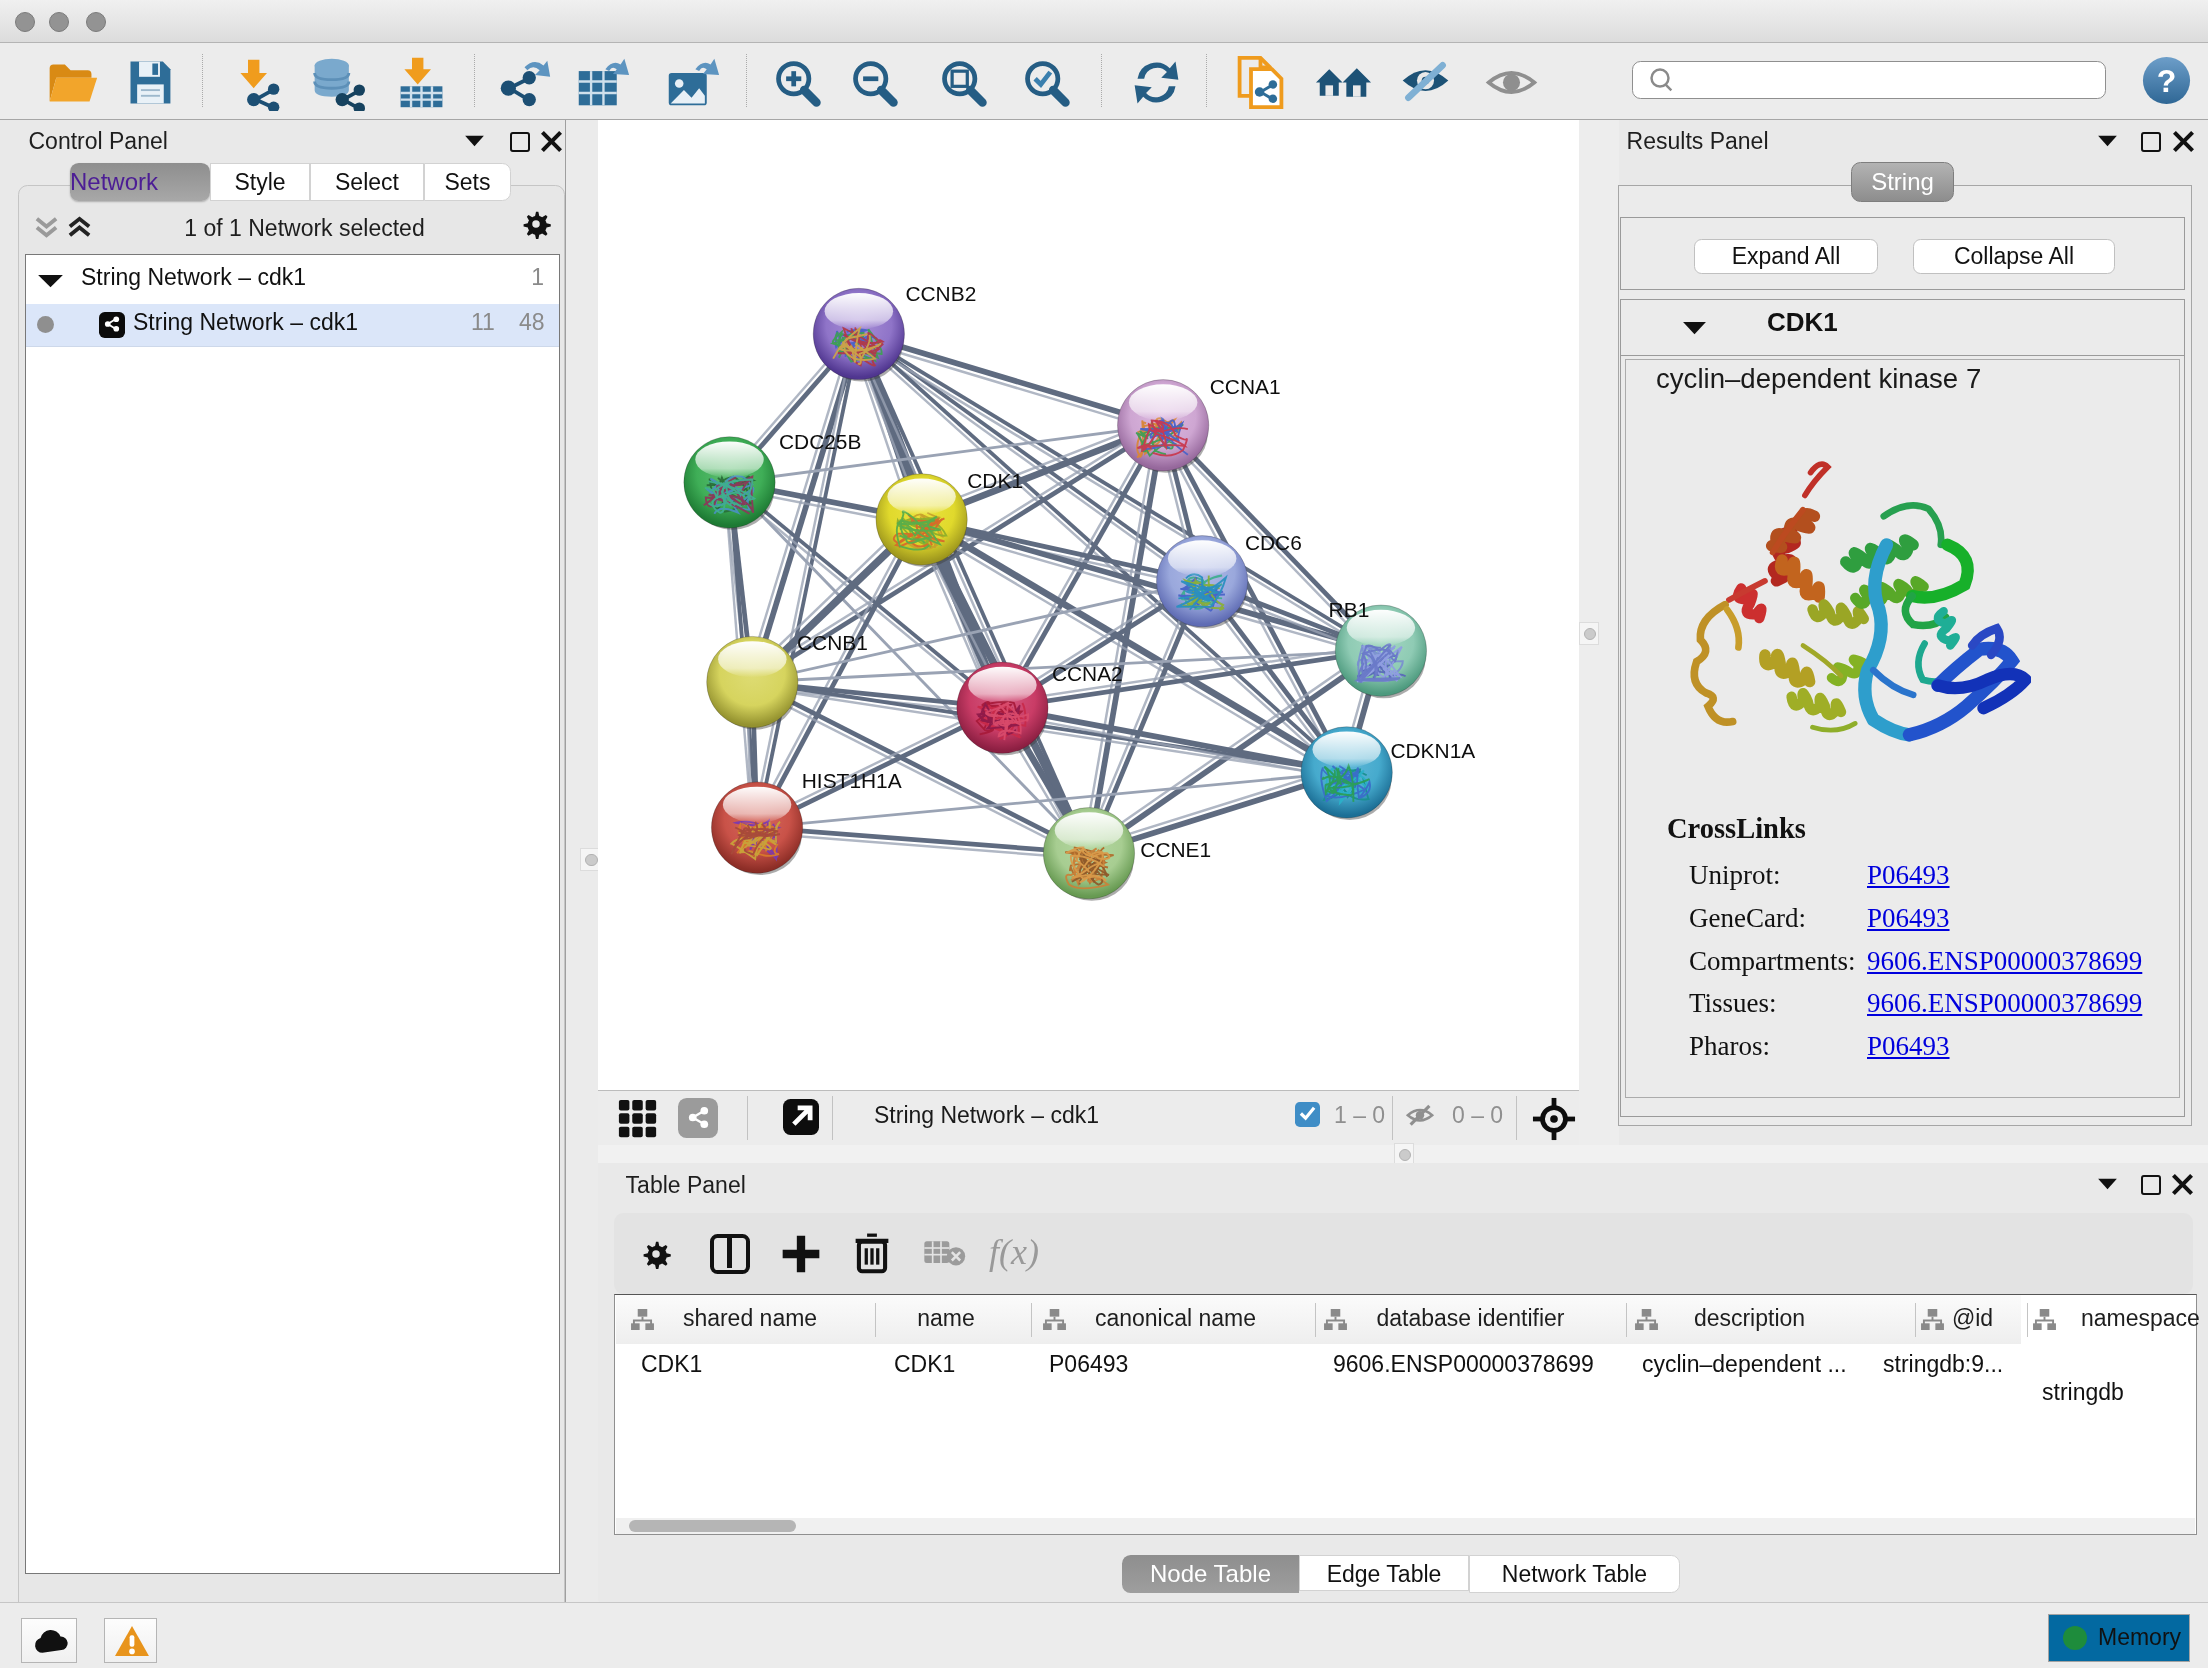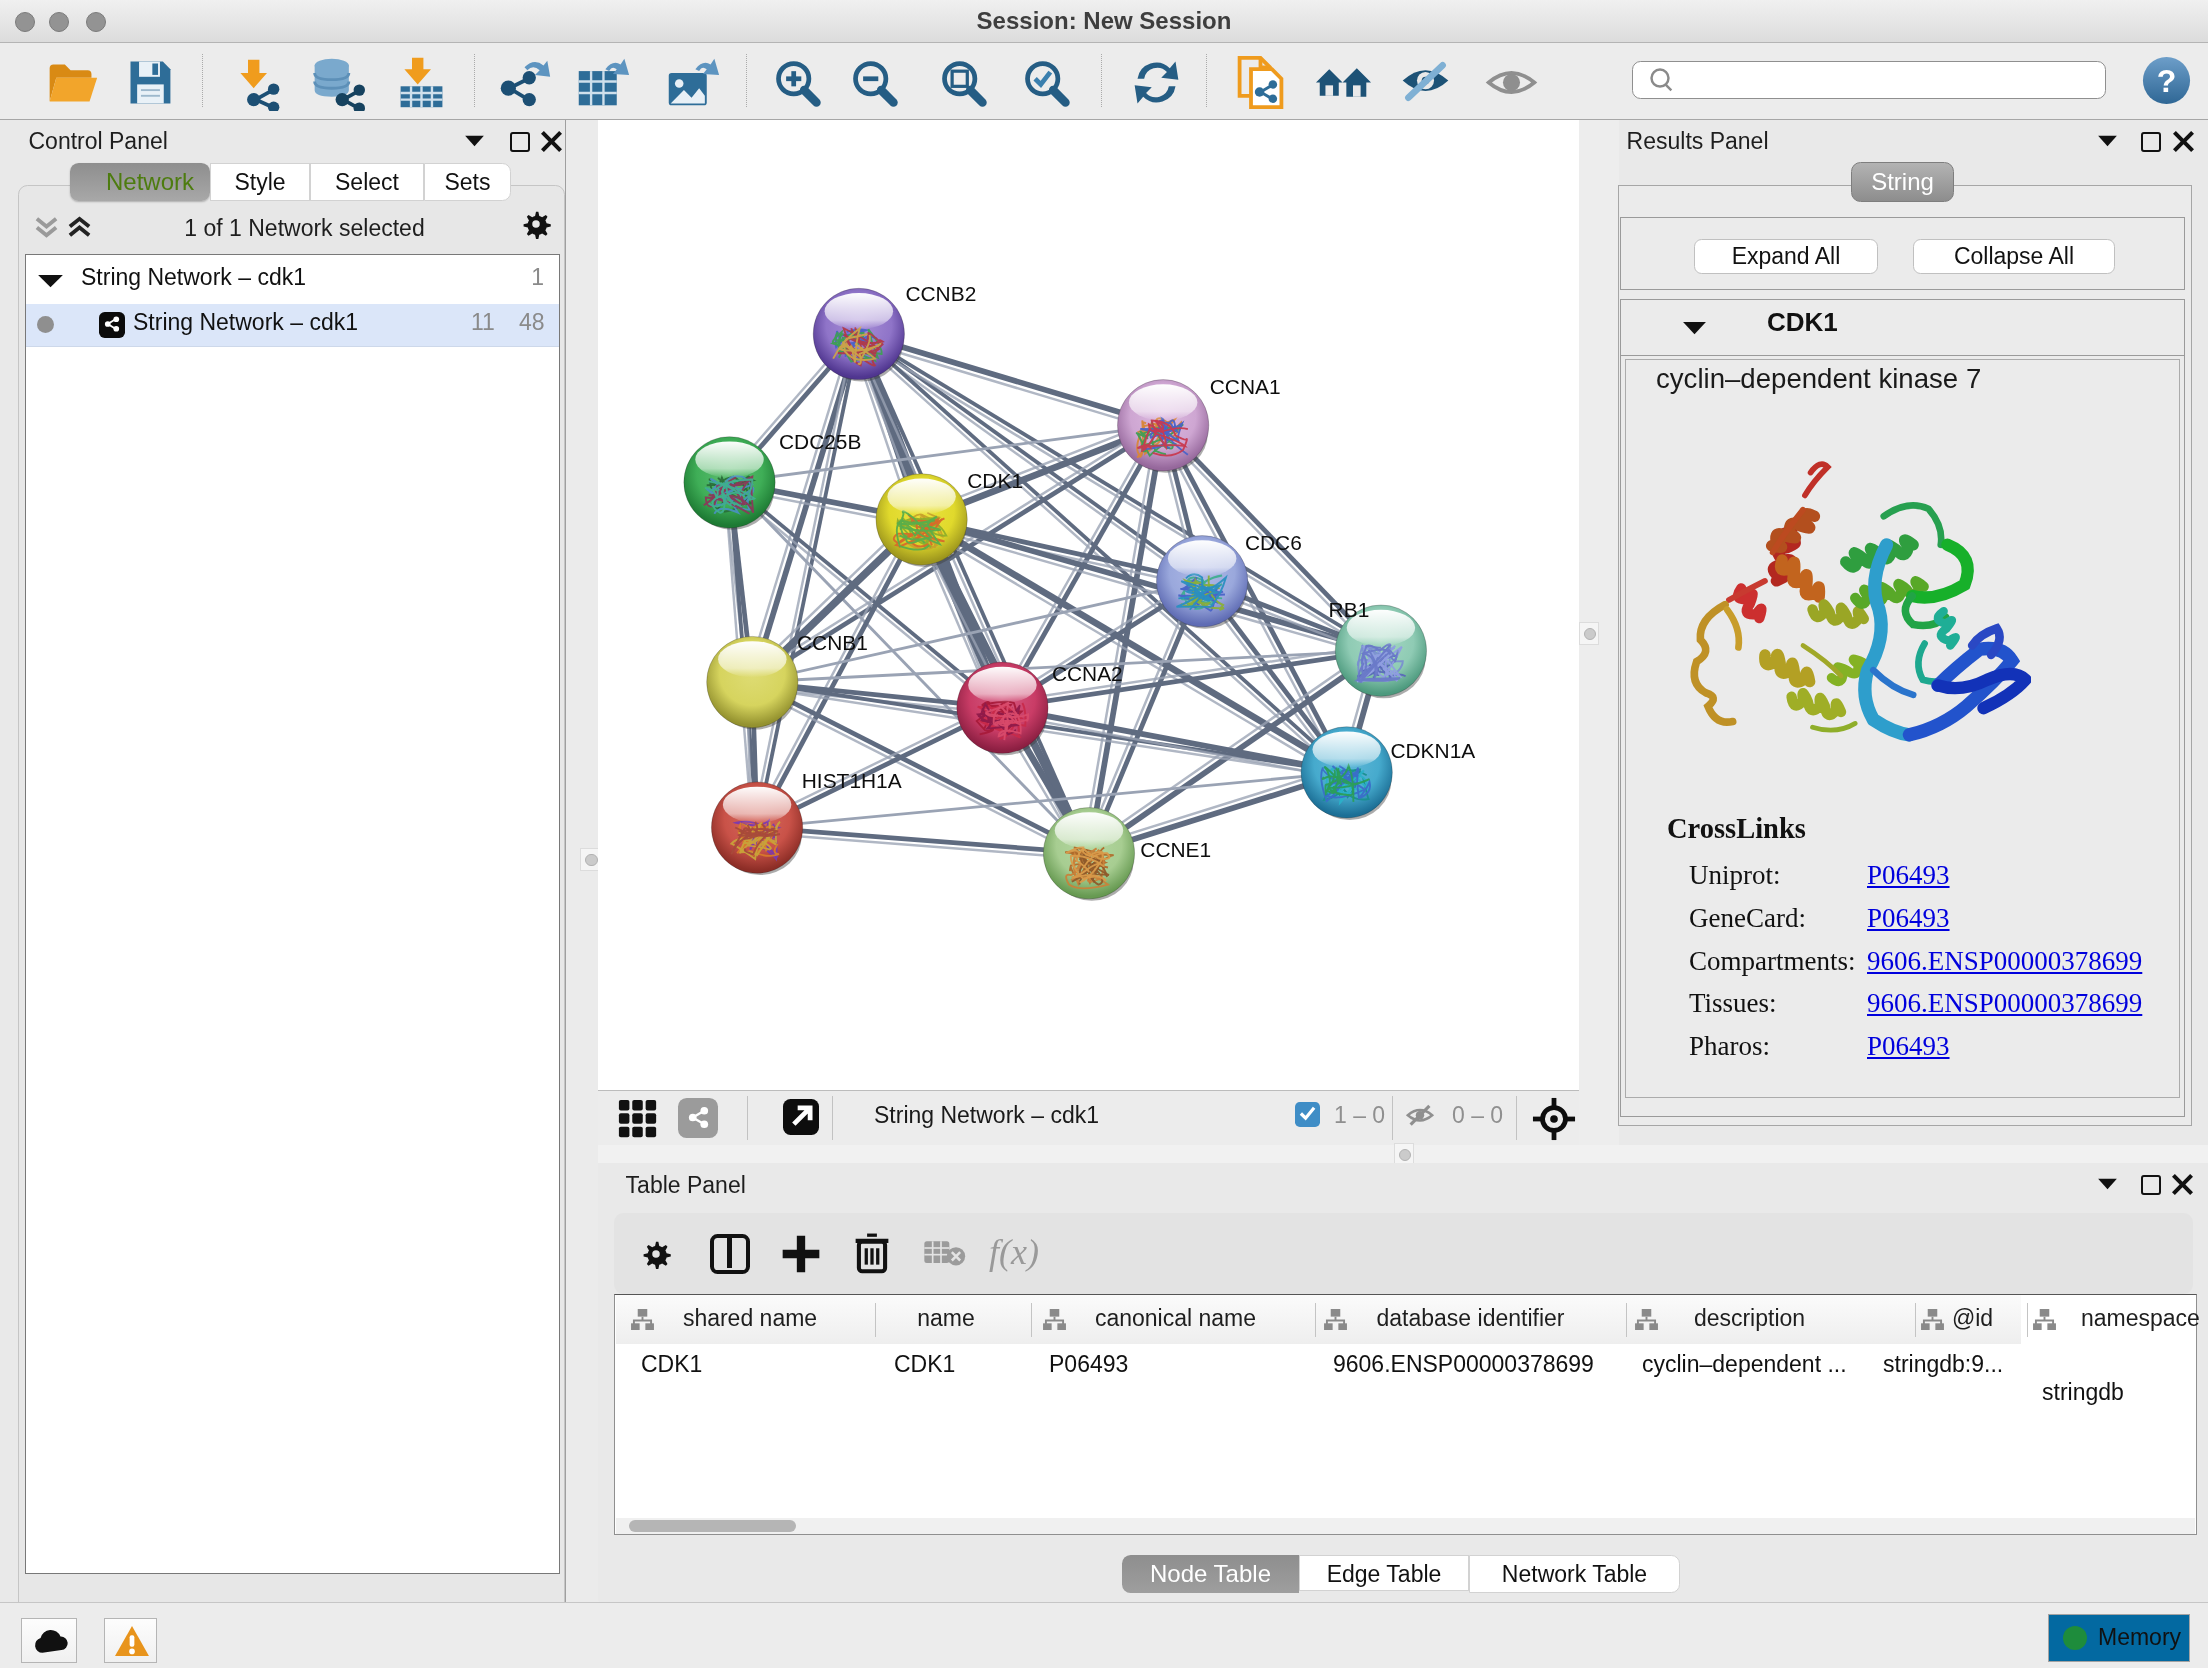--- a/index.html
+++ b/index.html
@@ -47,21 +47,20 @@
      border:1px solid #b5b5b5;box-sizing:border-box;}
 </style>
 </head>
 <body>
 <div id="app">
 
   <div id="titlebar" class="abs">
     <div class="tl" style="left:15px;"></div>
     <div class="tl" style="left:49px;"></div>
     <div class="tl" style="left:86px;"></div>
-    <div id="title">Session: New Session</div>
   </div>
 
   <div id="toolbar" class="abs">
     <div class="tsep" style="left:202px"></div>
     <div class="tsep" style="left:474px"></div>
     <div class="tsep" style="left:746px"></div>
     <div class="tsep" style="left:1101px"></div>
     <div class="tsep" style="left:1206px"></div>
     <svg class="ticon" style="left:43px;top:11.4px" width="57" height="57" viewBox="0 0 60 60">
       <path d="M7 50 V15 Q7 11 11 11 H23 L29 17 H47 Q51 17 51 21 V25 H14 Z" fill="#d98a14"></path>
@@ -228,21 +227,21 @@
       </svg>
     <div style="position:absolute;left:510px;top:12.4px;width:16px;height:16px;border:2.9px solid #111;border-radius:2.9px;"></div>
     <svg style="position:absolute;left:541px;top:10.5px" width="21" height="21" viewBox="0 0 22 22">
         <path d="M3 0 L11 8 L19 0 L22 3 L14 11 L22 19 L19 22 L11 14 L3 22 L0 19 L8 11 L0 3 Z" fill="#111"></path>
       </svg>
 
     <div style="position:absolute;left:18px;top:65px;width:547px;height:1463px;background:#e7e7e7;border:1px solid #c5c5c5;border-radius:9.5px;box-sizing:border-box;"></div>
 
     <div style="position:absolute;left:70px;top:43px;height:38px;">
       <div style="position:absolute;left:0;top:0;width:140px;height:38px;background:linear-gradient(180deg,#8e8e8e,#a8a8a8);border-radius:8.6px;box-shadow:0 1px 1.9px rgba(0,0,0,.25);"></div>
-      <div style="position:absolute;left:0;top:0;width:160px;height:38px;text-align:center;line-height:38px;font-size:24px;color:#4d7c0f;">Network</div>
+      <div style="position:absolute;left:0;top:0;width:160px;height:38px;line-height:38px;font-size:24px;color:#4c1d95;">Network</div>
       <div style="position:absolute;left:140px;top:0;width:100px;height:38px;background:#fff;border:1px solid #d2d2d2;box-sizing:border-box;text-align:center;line-height:36px;font-size:23px;color:#111;">Style</div>
       <div style="position:absolute;left:240px;top:0;width:114px;height:38px;background:#fff;border:1px solid #d2d2d2;box-sizing:border-box;text-align:center;line-height:36px;font-size:23px;color:#111;">Select</div>
       <div style="position:absolute;left:354px;top:0;width:87px;height:38px;background:#fff;border:1px solid #d2d2d2;box-sizing:border-box;border-radius:0 8.6px 8.6px 0;text-align:center;line-height:36px;font-size:23px;color:#111;">Sets</div>
     </div>
 
     <svg style="position:absolute;left:34px;top:95px" width="25" height="25" viewBox="0 0 26 26">
       <g fill="none" stroke="#9a9a9a" stroke-width="4">
           <path d="M3 4 L13 12 L23 4"></path>
           <path d="M3 13 L13 21 L23 13"></path>
         </g>

